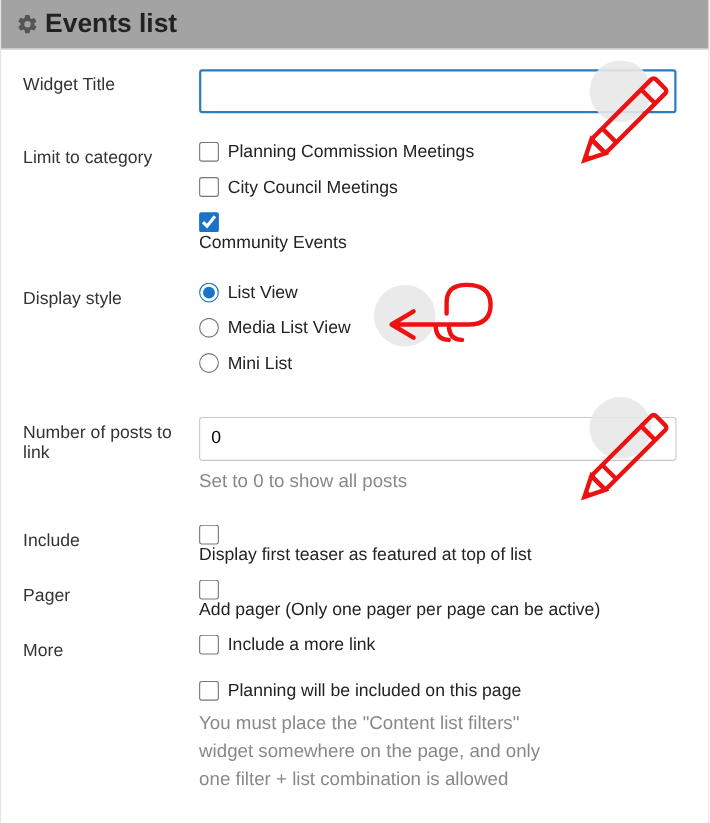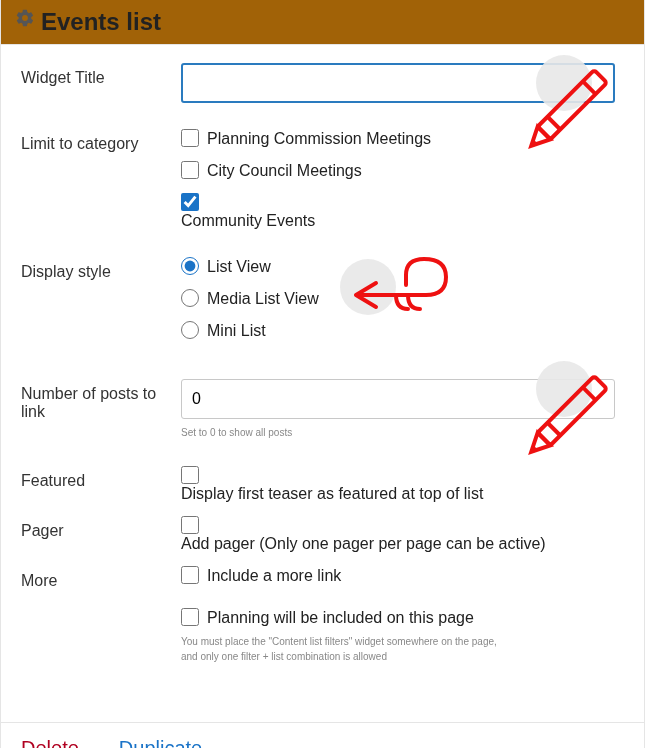--- a/index.html
+++ b/index.html
@@ -14,24 +14,24 @@
   }
   .panel {
     width: 645px;
     background: #fff;
     border: 1px solid #e5e5e5;
     border-top: none;
     border-bottom: none;
   }
   .panel-header {
     display: flex;
-    align-items: flex-start;
+    align-items: center;
     padding: 8px 14px;
     border-bottom: 1px solid #e5e5e5;
-    background: #a16207;
+    background: #a3a3a3;
   }
   .panel-header svg { flex: 0 0 auto; }
   .panel-header h1 {
     margin: 0 0 0 6px;
     font-size: 24px;
     font-weight: 600;
   }
   .form-body { padding: 18px 20px 8px 20px; }
   .row {
     display: flex;
@@ -79,21 +79,21 @@
   }
   .opt-line:last-child { margin-bottom: 0; flex-direction: column; }
   .cb, .rb {
     width: 18px;
     height: 18px;
     margin: 0 8px 0 0;
     cursor: pointer;
     accent-color: #1a73c7;
   }
   .help-text {
-    font-size: 10px;
+    font-size: 17px;
     color: #888;
     margin-top: 6px;
     line-height: 1.5;
   }
   .footer {
     border-top: 1px solid #e5e5e5;
     padding: 14px 20px;
     display: flex;
     gap: 40px;
     font-size: 20px;
@@ -198,21 +198,21 @@
             <line x1="64" y1="-9" x2="64" y2="9" stroke="#e11" stroke-width="4"></line>
             <polygon points="0,-9 0,9 -18,0" fill="none" stroke="#e11" stroke-width="4"></polygon>
             <polygon points="-12,-3 -12,3 -18,0" fill="#e11"></polygon>
             <line x1="14" y1="-9" x2="14" y2="9" stroke="#e11" stroke-width="4"></line>
           </g>
         </svg>
       </div>
     </div>
 
     <div class="row tight">
-      <div class="label-col">Featured</div>
+      <div class="label-col">Include</div>
       <div class="field-col">
         <label class="opt-line">
           <input type="checkbox" class="cb" style="">
           <span>Display first teaser as featured at top of list</span>
         </label>
       </div>
     </div>
 
     <div class="row tight">
       <div class="label-col">Pager</div>

